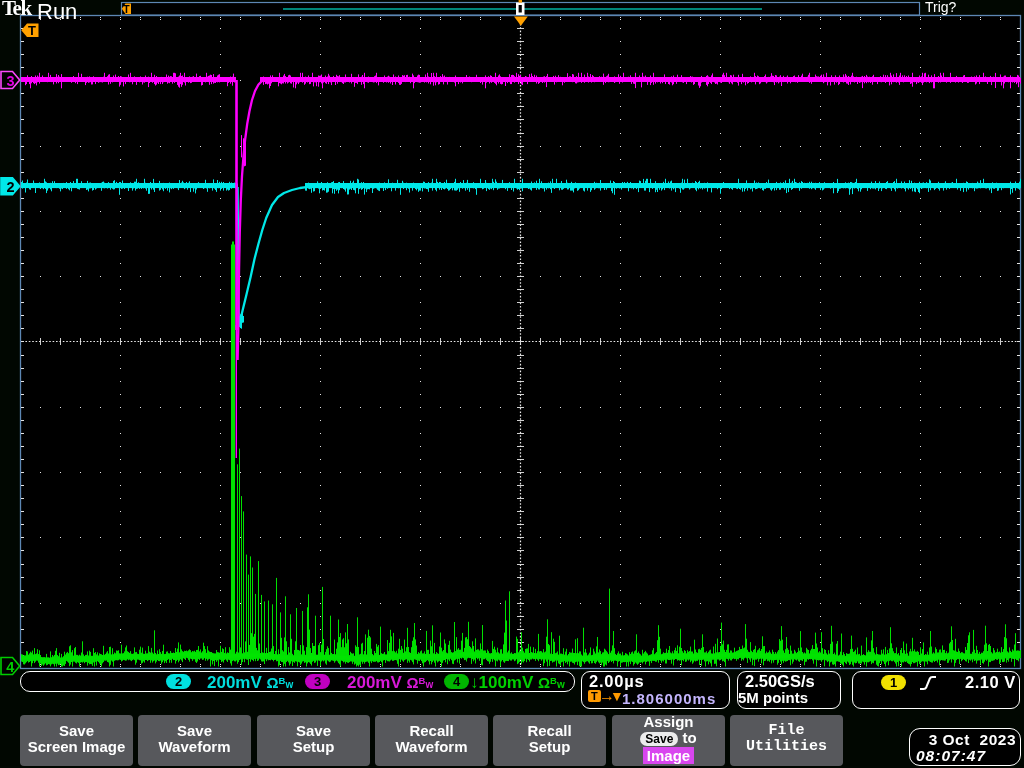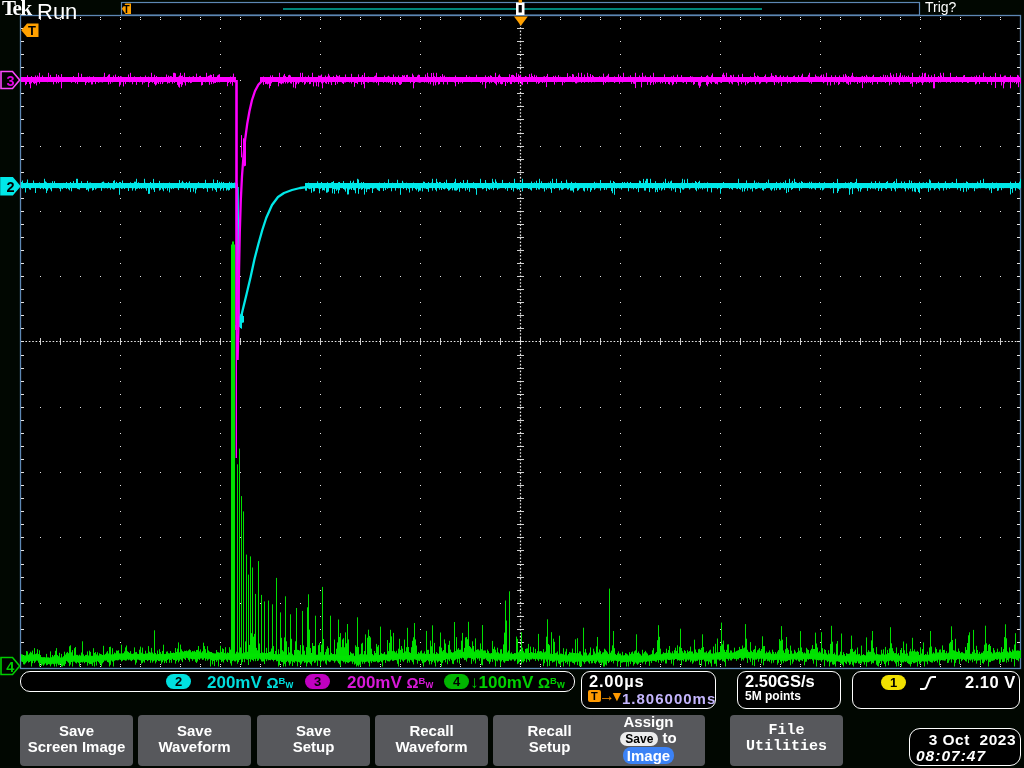--- a/index.html
+++ b/index.html
@@ -56,31 +56,31 @@
 
 <div class="rbox" style="left:20px;top:671px;width:555px;height:20.5px;border-radius:10px;">
   <span class="pill" style="left:145px;top:2px;background:#00e0e0;">2</span>
   <span class="abs" style="left:186px;top:0.5px;color:#00dcdc;font-size:17px;font-weight:bold;">200mV <span style="font-size:15px;">Ω</span><span style="font-size:9.5px;vertical-align:4px;">B</span><span style="font-size:10px;">w</span></span>
   <span class="pill" style="left:284px;top:2px;background:#c000c0;">3</span>
   <span class="abs" style="left:326px;top:0.5px;color:#d819d8;font-size:17px;font-weight:bold;">200mV <span style="font-size:15px;">Ω</span><span style="font-size:9.5px;vertical-align:4px;">B</span><span style="font-size:10px;">w</span></span>
   <span class="pill" style="left:423px;top:2px;background:#00b400;">4</span>
   <span class="abs" style="left:449px;top:0.5px;color:#00d000;font-size:17px;font-weight:bold;text-align:center;">↓100mV <span style="font-size:15px;">Ω</span><span style="font-size:9.5px;vertical-align:4px;">B</span><span style="font-size:10px;">w</span></span>
 </div>
 
-<div class="rbox" style="left:581px;top:671px;width:135px;height:37.5px;">
+<div class="rbox" style="left:581px;top:671px;width:149px;height:37.5px;">
   <span class="abs" style="left:7px;top:0px;color:#fff;font-size:16.5px;font-weight:bold;letter-spacing:0.8px;">2.00µs</span>
   <span class="abs" style="left:6px;top:17.5px;width:12.5px;height:12.5px;background:#f90;color:#000;font-size:11px;font-weight:bold;text-align:center;line-height:13px;border-radius:2px;">T</span>
   <span class="abs" style="left:17px;top:14.5px;color:#f90;font-size:16px;font-weight:bold;">→</span>
   <span class="abs" style="left:28px;top:15.5px;color:#f90;font-size:14px;">▼</span>
   <span class="abs" style="left:40px;top:18px;color:#c4b5fd;font-size:15px;font-weight:bold;letter-spacing:1px;">1.806000ms</span>
 </div>
 
 <div class="rbox" style="left:737px;top:671px;width:104px;height:37.5px;">
   <span class="abs" style="left:7px;top:0px;color:#fff;font-size:16.5px;font-weight:bold;">2.50GS/s</span>
-  <span class="abs" style="left:7px;top:17px;color:#fff;font-size:12px;font-weight:bold;">5M points</span>
+  <span class="abs" style="left:0;top:17px;color:#fff;font-size:15px;font-weight:bold;">5M points</span>
 </div>
 
 <div class="rbox" style="left:852px;top:671px;width:168px;height:37.5px;">
   <span class="pill" style="left:28px;top:3px;background:#f0e000;">1</span>
   <svg class="abs" style="left:66px;top:3px;" width="18" height="16" viewBox="0 0 18 16">
     <path d="M1,14 h3.5 q2,0 2.8,-1.8 l3.4,-8.4 q0.8,-1.8 2.8,-1.8 h3.5" stroke="#fff" stroke-width="2.1" fill="none"></path>
   </svg>
   <span class="abs" style="left:112px;top:1px;color:#fff;font-size:16.5px;font-weight:bold;letter-spacing:0.5px;">2.10 V</span>
 </div>
 
@@ -92,22 +92,22 @@
     </div>
 <div class="btn" style="left:257px;">
       <div>Save<br>Setup</div>
     </div>
 <div class="btn" style="left:375px;">
       <div>Recall<br>Waveform</div>
     </div>
 <div class="btn" style="left:493px;">
       <div>Recall<br>Setup</div>
     </div>
-<div class="btn" style="left:592px;">
-      <div style="line-height:16.5px;">Assign<br><span style="background:#ececec;color:#000;border-radius:7px;font-size:12px;padding:0 5px;">Save</span> to<br><span style="background:#3b82f6;padding:0 4px;border-radius:8px;">Image</span></div>
+<div class="btn" style="left:612px;">
+      <div style="line-height:16.5px;">Assign<br><span style="background:#ececec;color:#000;border-radius:7px;font-size:12px;padding:0 5px;">Save</span> to<br><span style="background:#d946ef;padding:0 4px;">Image</span></div>
     </div>
 <div class="btn" style="left:730px;font-family:Liberation Mono, monospace;">
       <div>File<br>Utilities</div>
     </div>
 
 <div class="rbox" style="left:909px;top:728px;width:112px;height:38px;border-radius:11px;">
   <span class="abs" style="left:0;top:1.5px;width:106px;text-align:right;color:#fff;font-size:15.5px;font-weight:bold;letter-spacing:0.5px;">3 Oct&nbsp; 2023</span>
   <span class="abs" style="left:6px;top:18px;color:#fff;font-size:15.5px;font-weight:bold;letter-spacing:1px;font-style:italic;">08:07:47</span>
 </div>
 </div>

